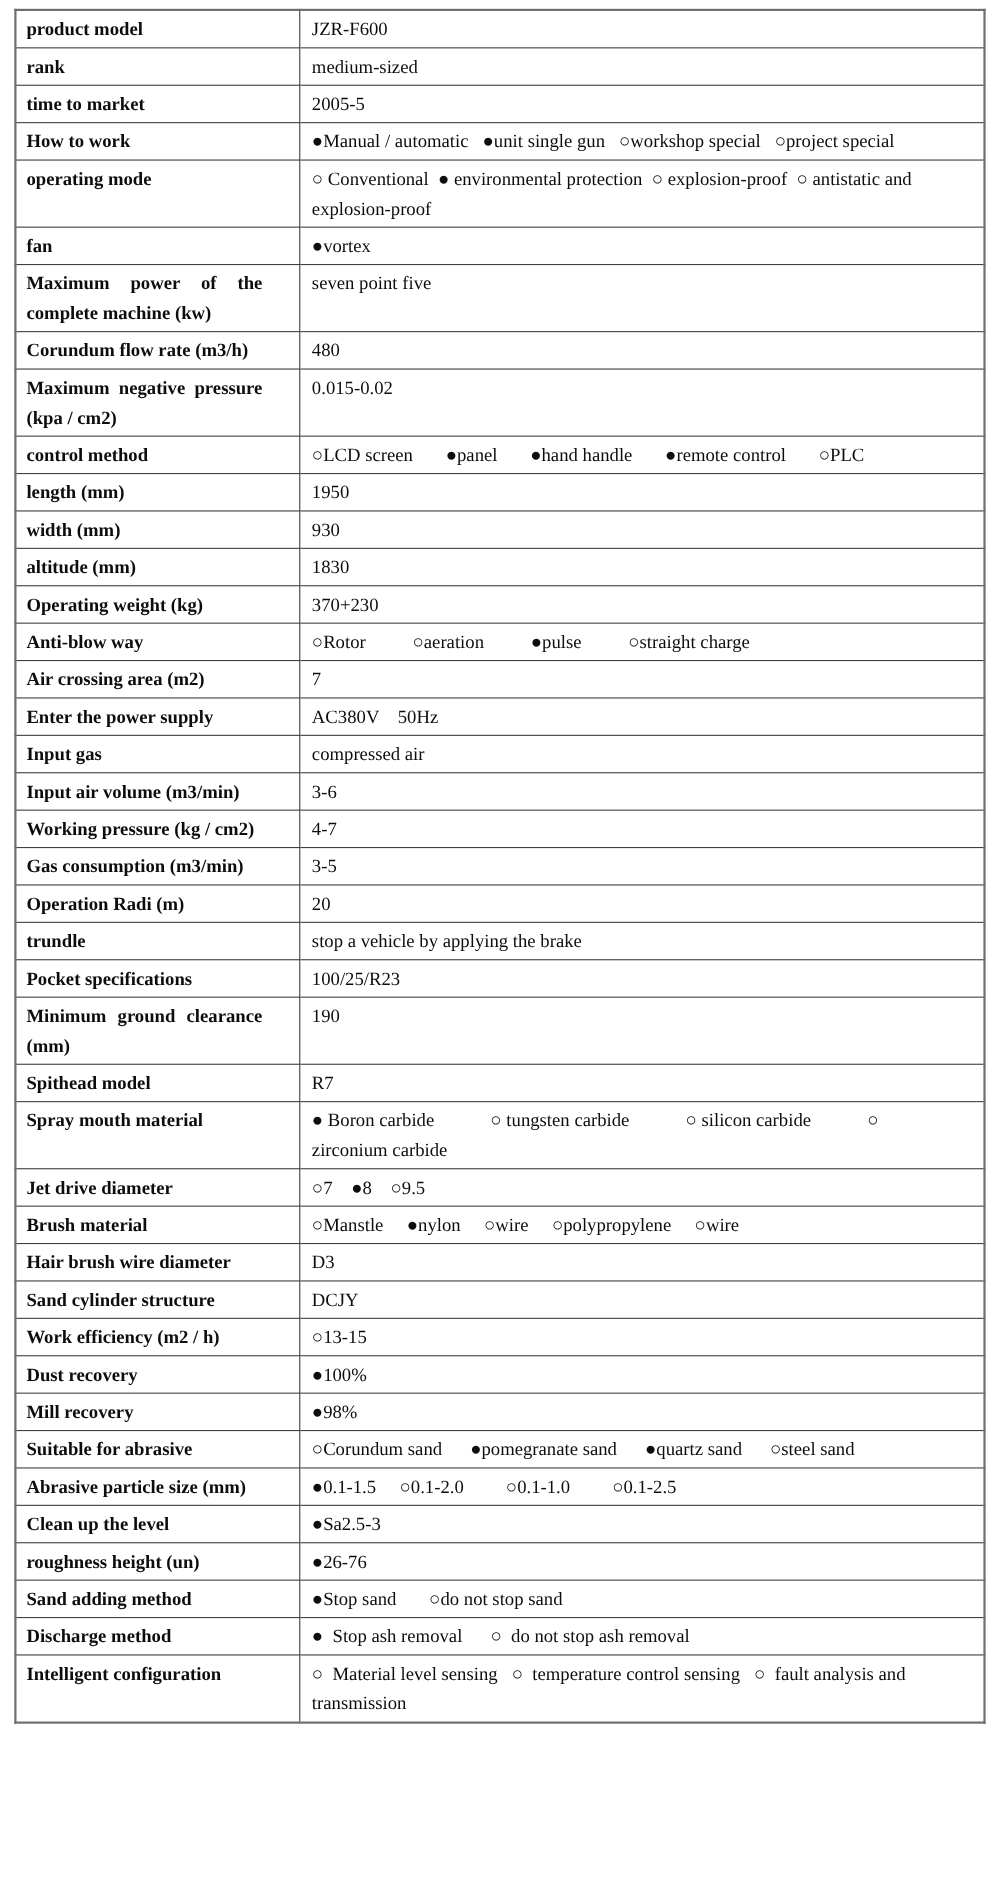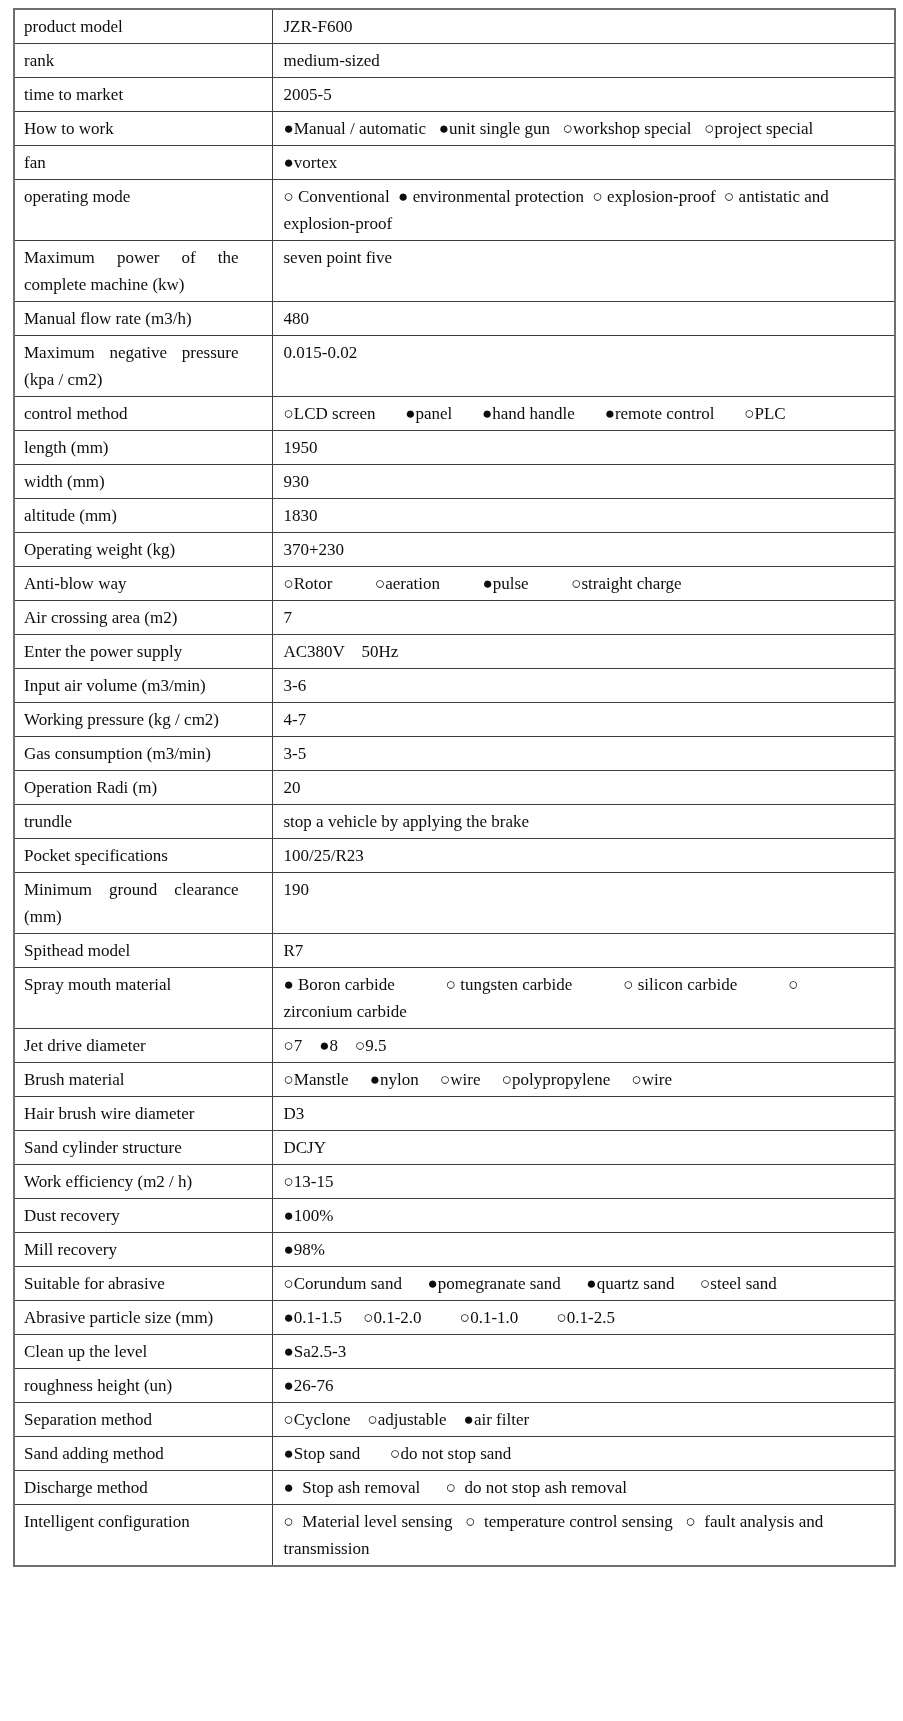--- a/index.html
+++ b/index.html
@@ -27,20 +27,21 @@
   col.col-label { width: 258px; }
   td {
     border: 1px solid #3f3f3f;
     font-size: 17px;
     line-height: 27px;
     vertical-align: top;
   }
   td.label-cell {
     padding: 3px 33px 3px 9px;
     text-align: justify;
+    font-weight: bold;
   }
   td.value-cell {
     padding: 3px 26px 3px 11px;
     text-align: left;
     white-space: pre-wrap;
     word-wrap: break-word;
   }
 </style>
 </head>
 <body>
@@ -67,36 +68,36 @@
     <td class="value-cell">2005-5</td>
   </tr>
 
   <tr>
     <td class="label-cell">How to work</td>
     <td class="value-cell">●Manual / automatic   ●unit single gun   ○workshop special   ○project special</td>
   </tr>
 
 
   <tr>
+    <td class="label-cell">operating mode</td>
+    <td class="value-cell">○ Conventional  ● environmental protection  ○ explosion-proof  ○ antistatic and explosion-proof</td>
+  </tr>
+
+  <tr>
     <td class="label-cell">fan</td>
     <td class="value-cell">●vortex</td>
   </tr>
 
   <tr>
-    <td class="label-cell">operating mode</td>
-    <td class="value-cell">○ Conventional  ● environmental protection  ○ explosion-proof  ○ antistatic and explosion-proof</td>
-  </tr>
-
-  <tr>
     <td class="label-cell">Maximum power of the complete machine (kw)</td>
     <td class="value-cell">seven point five</td>
   </tr>
 
   <tr>
-    <td class="label-cell">Manual flow rate (m3/h)</td>
+    <td class="label-cell">Corundum flow rate (m3/h)</td>
     <td class="value-cell">480</td>
   </tr>
 
   <tr>
     <td class="label-cell">Maximum negative pressure (kpa / cm2)</td>
     <td class="value-cell">0.015-0.02</td>
   </tr>
 
   <tr>
     <td class="label-cell">control method</td>
@@ -132,20 +133,24 @@
   <tr>
     <td class="label-cell">Air crossing area (m2)</td>
     <td class="value-cell">7</td>
   </tr>
 
   <tr>
     <td class="label-cell">Enter the power supply</td>
     <td class="value-cell">AC380V    50Hz</td>
   </tr>
 
+  <tr>
+    <td class="label-cell">Input gas</td>
+    <td class="value-cell">compressed air</td>
+  </tr>
 
   <tr>
     <td class="label-cell">Input air volume (m3/min)</td>
     <td class="value-cell">3-6</td>
   </tr>
 
   <tr>
     <td class="label-cell">Working pressure (kg / cm2)</td>
     <td class="value-cell">4-7</td>
   </tr>
@@ -234,24 +239,20 @@
   <tr>
     <td class="label-cell">Clean up the level</td>
     <td class="value-cell">●Sa2.5-3</td>
   </tr>
 
   <tr>
     <td class="label-cell">roughness height (un)</td>
     <td class="value-cell">●26-76</td>
   </tr>
 
-  <tr>
-    <td class="label-cell">Separation method</td>
-    <td class="value-cell">○Cyclone    ○adjustable    ●air filter</td>
-  </tr>
 
   <tr>
     <td class="label-cell">Sand adding method</td>
     <td class="value-cell">●Stop sand       ○do not stop sand</td>
   </tr>
 
   <tr>
     <td class="label-cell">Discharge method</td>
     <td class="value-cell">●  Stop ash removal      ○  do not stop ash removal</td>
   </tr>

